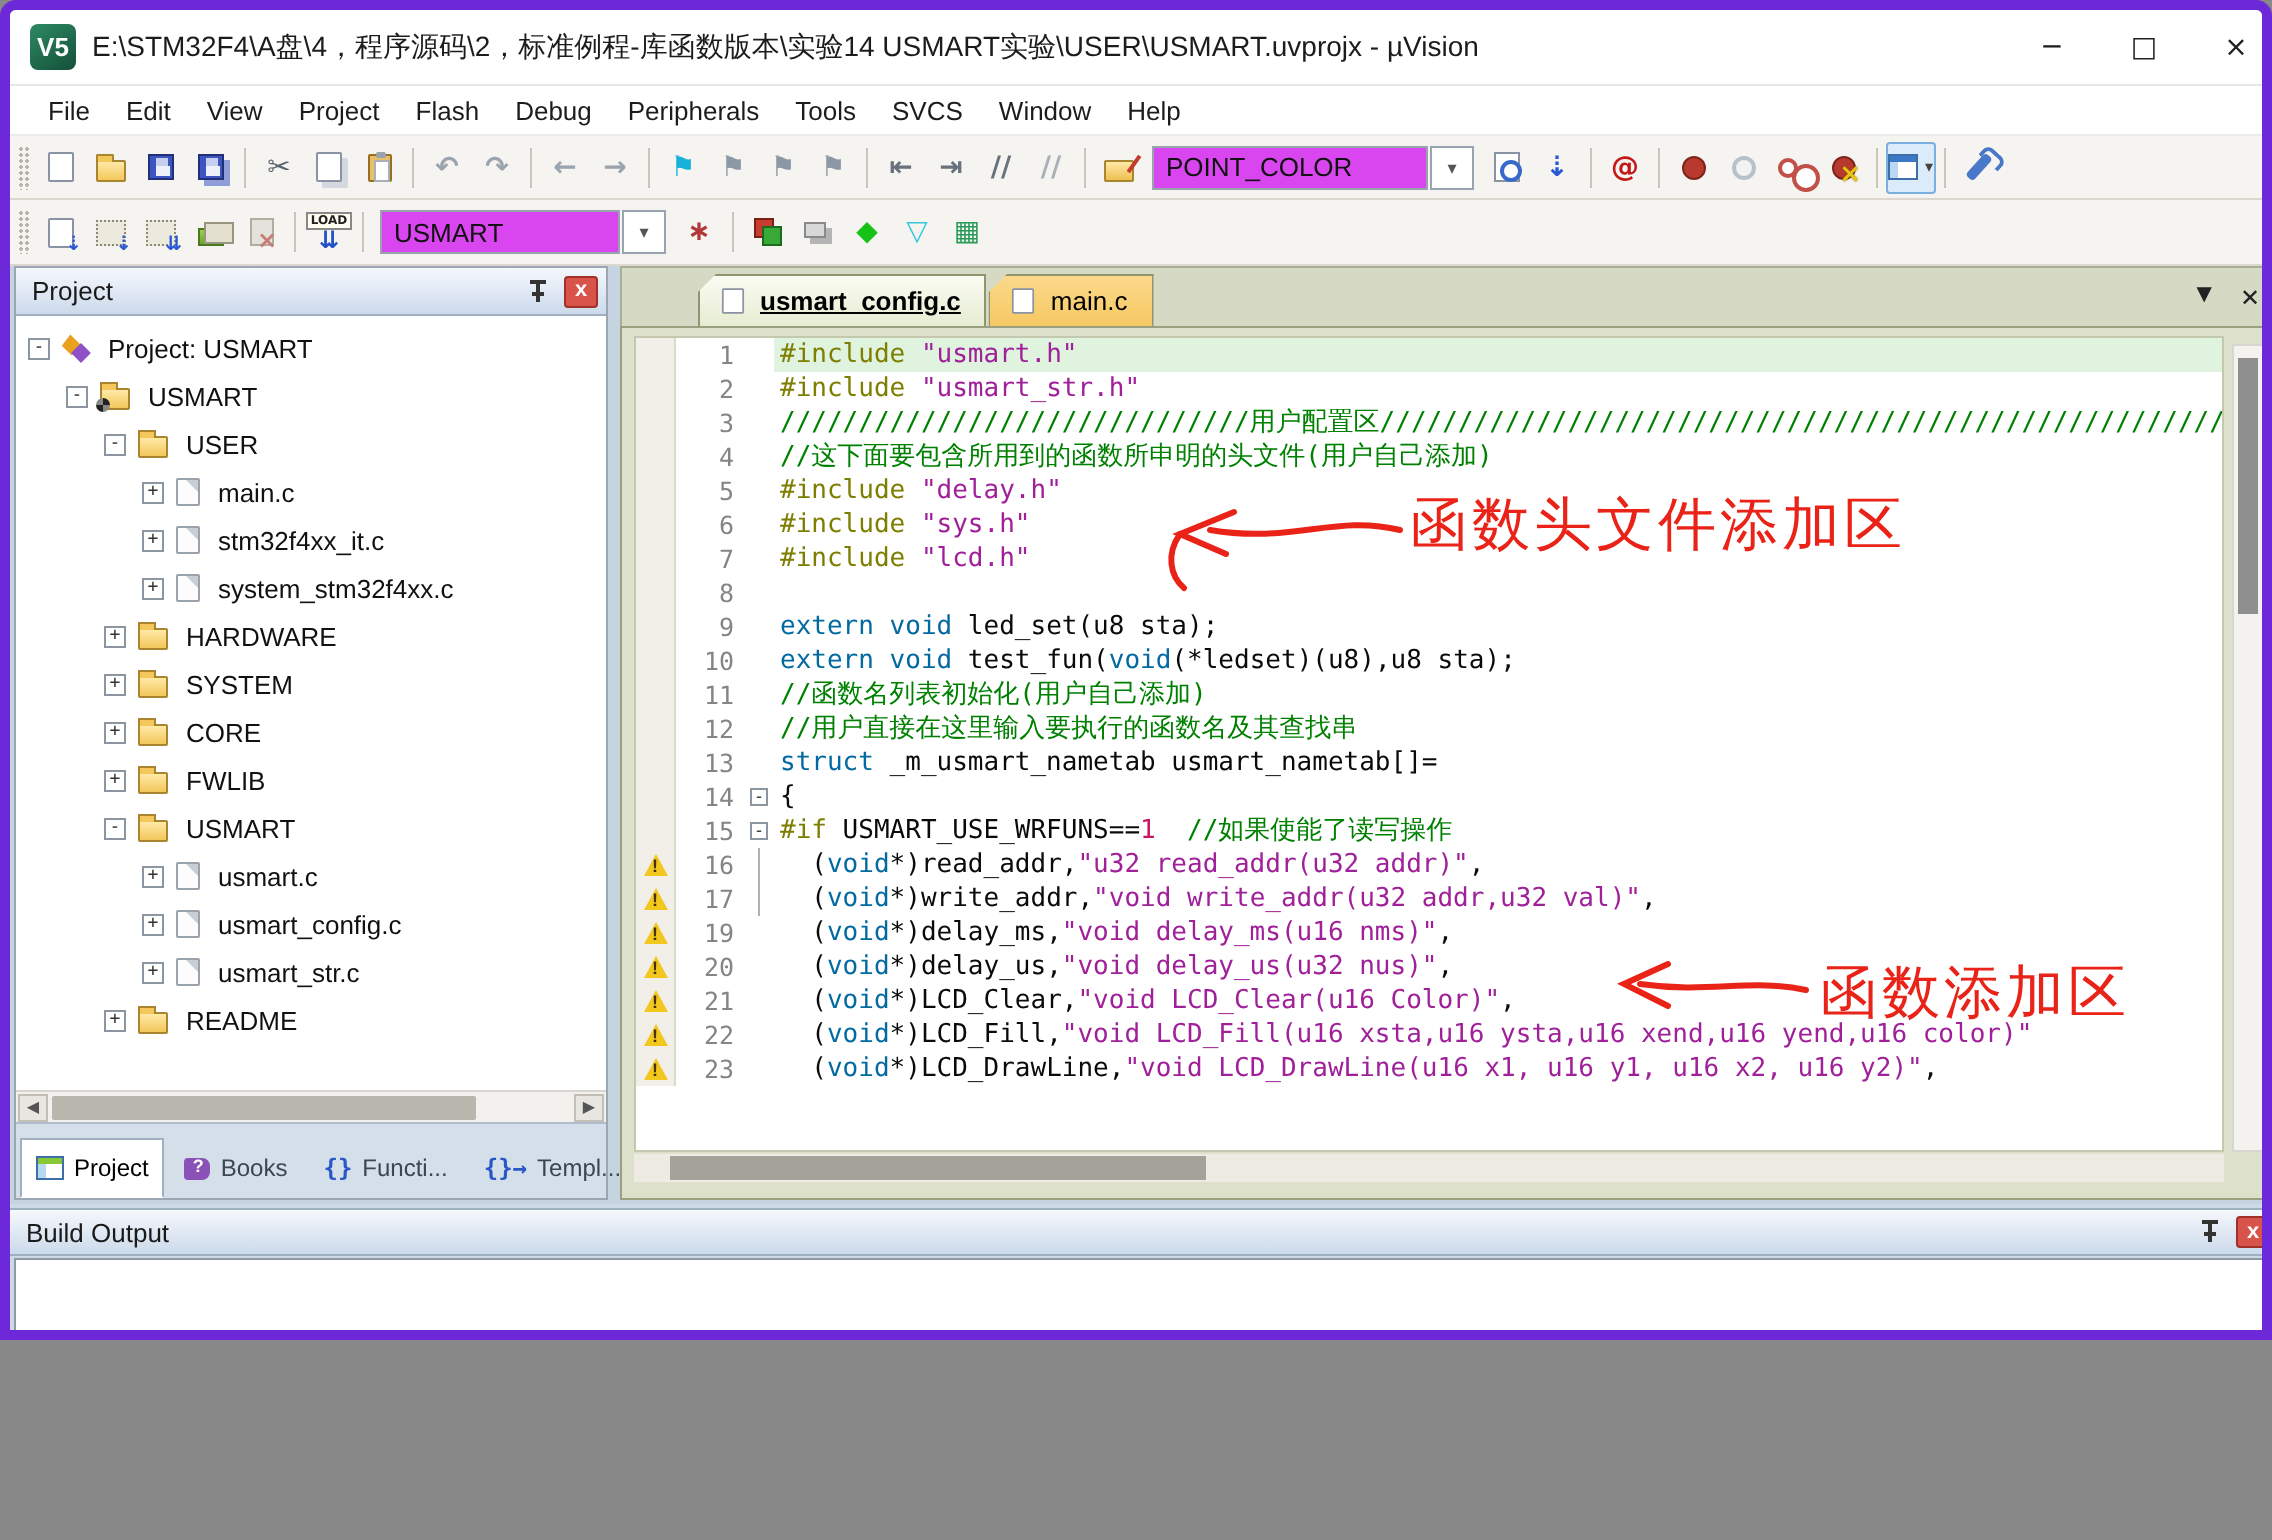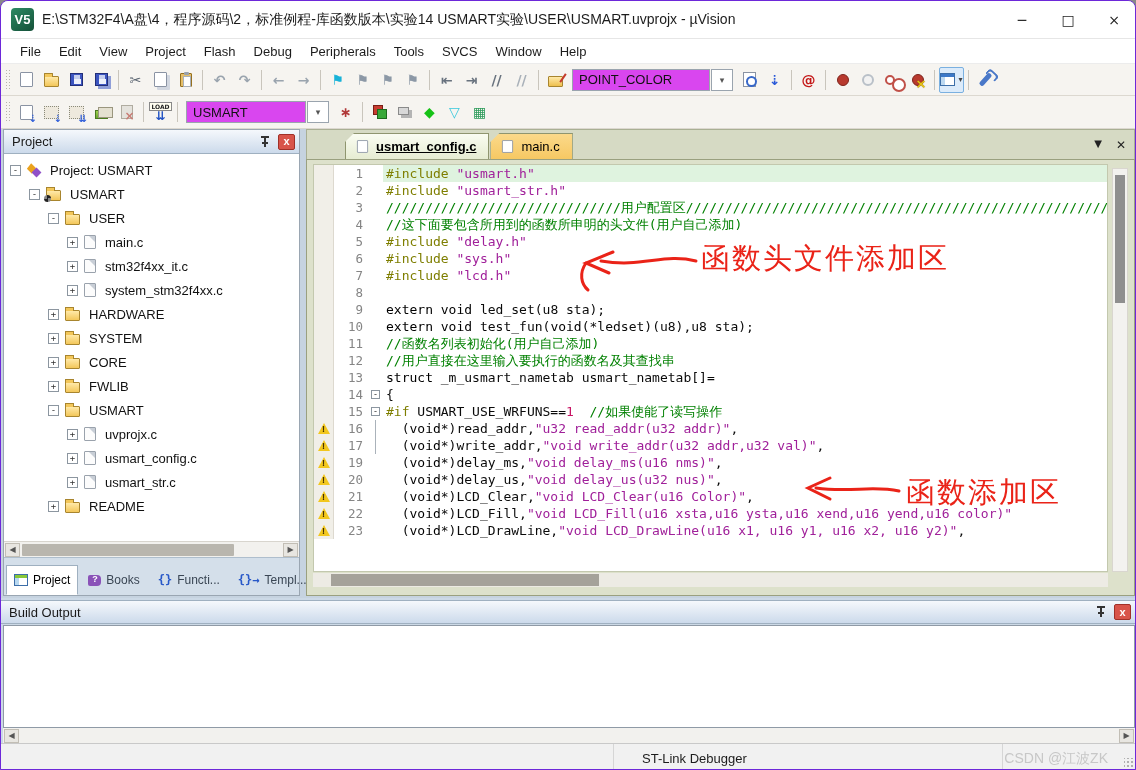--- a/index.html
+++ b/index.html
@@ -1,18 +1,18 @@
 <!DOCTYPE html>
 <html><head>
 <meta charset="utf-8">
 <style>
   *{margin:0;padding:0;box-sizing:border-box}
   html,body{width:1136px;height:770px;overflow:hidden}
   body{font-family:"Liberation Sans",sans-serif;background:#888}
-  #app{position:relative;width:1136px;height:770px;background:#ccd9e6;border:1px solid #6d28d9;border-radius:8px 8px 0 0;overflow:hidden}
+  #app{position:relative;width:1136px;height:670px;background:#ccd9e6;border:5px solid #6d28d9;border-radius:8px 8px 0 0;overflow:hidden}
 
   
   #titlebar{position:absolute;left:0;top:0;width:1136px;height:38px;background:#fff;border-bottom:1px solid #e6e6e6;display:flex;align-items:center}
   #appicon{width:23px;height:23px;margin:0 8px 0 10px;border-radius:4px;background:linear-gradient(145deg,#2d8a63,#145038);color:#fff;font-size:13px;font-weight:bold;text-align:center;line-height:23px}
   #apptitle{font-size:14px;color:#1c1c1c;white-space:nowrap;overflow:hidden;max-width:860px}
   #wincontrols{position:absolute;right:0;top:0;height:38px;display:flex}
   .wbtn{width:46px;height:38px;display:flex;align-items:center;justify-content:center;font-size:14px;color:#222;font-family:"DejaVu Sans",sans-serif}
 
   
   #menubar{position:absolute;left:0;top:38px;width:1136px;height:25px;background:#fff;display:flex;align-items:center;padding-left:10px;border-bottom:1px solid #ececec}
@@ -130,21 +130,21 @@
   #edit-frame{position:absolute;left:0;top:30px;width:829px;height:437px;background:#dde1cb;border:1px solid #9aa07f;padding:4px 4px 0 6px}
   #code-wrap{position:absolute;left:6px;top:4px;width:795px;height:408px;background:#fff;border:1px solid #c3c8ae;overflow:hidden}
   #code-area{position:absolute;left:0;top:0;right:0;bottom:0}
   .cl{display:flex;height:17px;align-items:stretch}
   .cl-m{width:20px;background:#f1efe8;border-right:1px solid #ddd9cf;flex:none;display:flex;align-items:center;justify-content:center}
   .cl-n{width:36px;flex:none;text-align:right;padding-right:7px;font:12.5px "DejaVu Sans Mono",monospace;color:#858585;line-height:17px}
   .cl-f{width:13px;flex:none;position:relative}
   .cl-c{flex:1;font:13px "DejaVu Sans Mono",monospace;line-height:17px;white-space:pre;color:#000;padding-left:3px;overflow:hidden}
   .cl-c.hl{background:#dff3df}
   .tk-pp{color:#7e7e00}
-  .tk-kw{color:#000000}
+  .tk-kw{color:#0369a1}
   .tk-str{color:#a0209a}
   .tk-com{color:#008000}
   .tk-pl{color:#0a0a0a}
   .tk-num{color:#c81464}
   .warn{width:0;height:0;border-left:6px solid transparent;border-right:6px solid transparent;border-bottom:11px solid #f2c71e;position:relative}
   .warn::after{content:"!";position:absolute;left:-1.5px;top:1px;font-size:9px;font-weight:bold;color:#443000}
   .fbox{position:absolute;left:1px;top:4px;width:9px;height:9px;border:1px solid #8c96a0;background:#fff;font-size:9px;line-height:7px;text-align:center;color:#333}
   .fline{position:absolute;left:5px;top:0;bottom:0;width:1px;background:#aab2ba}
   .fend{position:absolute;left:5px;top:0;height:9px;width:5px;border-left:1px solid #aab2ba;border-bottom:1px solid #aab2ba}
 
@@ -451,21 +451,21 @@
             <span class="tlabel">FWLIB</span>
           </div>
           <div class="trow" style="padding-left: 44px;">
             <span class="texp">-</span>
             <span class="ti ti-folder"></span>
             <span class="tlabel">USMART</span>
           </div>
           <div class="trow" style="padding-left: 63px;">
             <span class="texp">+</span>
             <span class="ti ti-file"></span>
-            <span class="tlabel">uvprojx.c</span>
+            <span class="tlabel">usmart.c</span>
           </div>
           <div class="trow" style="padding-left: 63px;">
             <span class="texp">+</span>
             <span class="ti ti-file"></span>
             <span class="tlabel">usmart_config.c</span>
           </div>
           <div class="trow" style="padding-left: 63px;">
             <span class="texp">+</span>
             <span class="ti ti-file"></span>
             <span class="tlabel">usmart_str.c</span>

